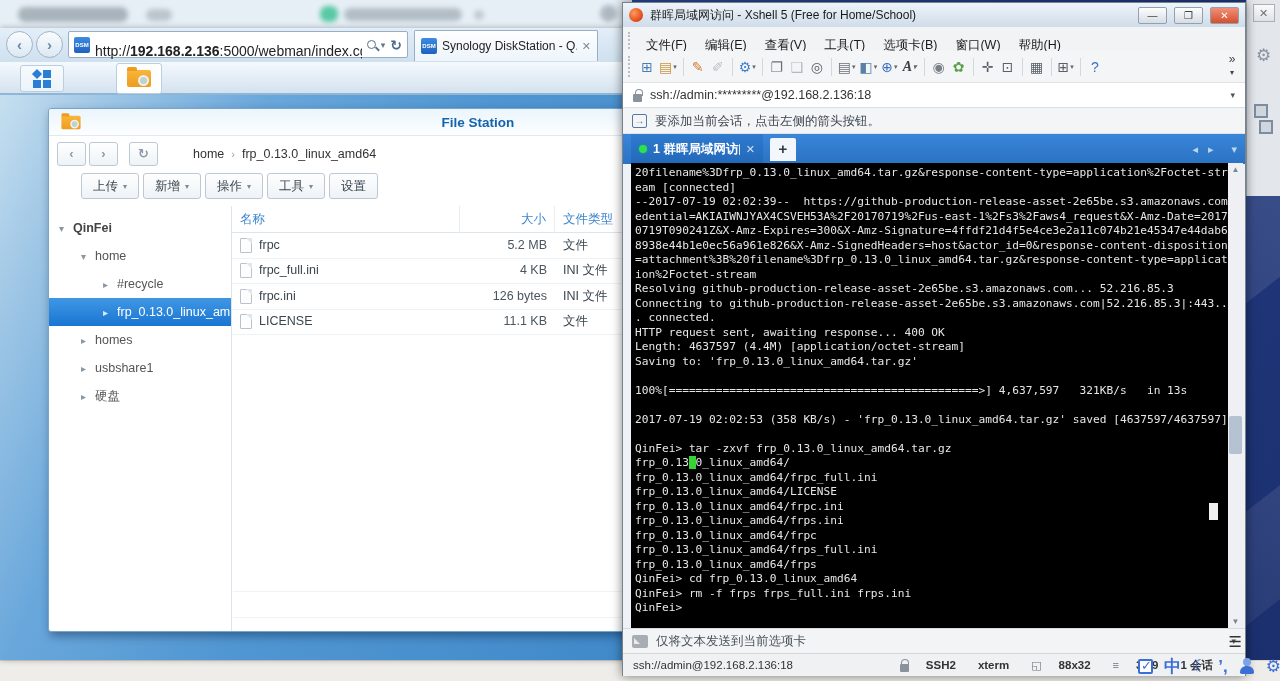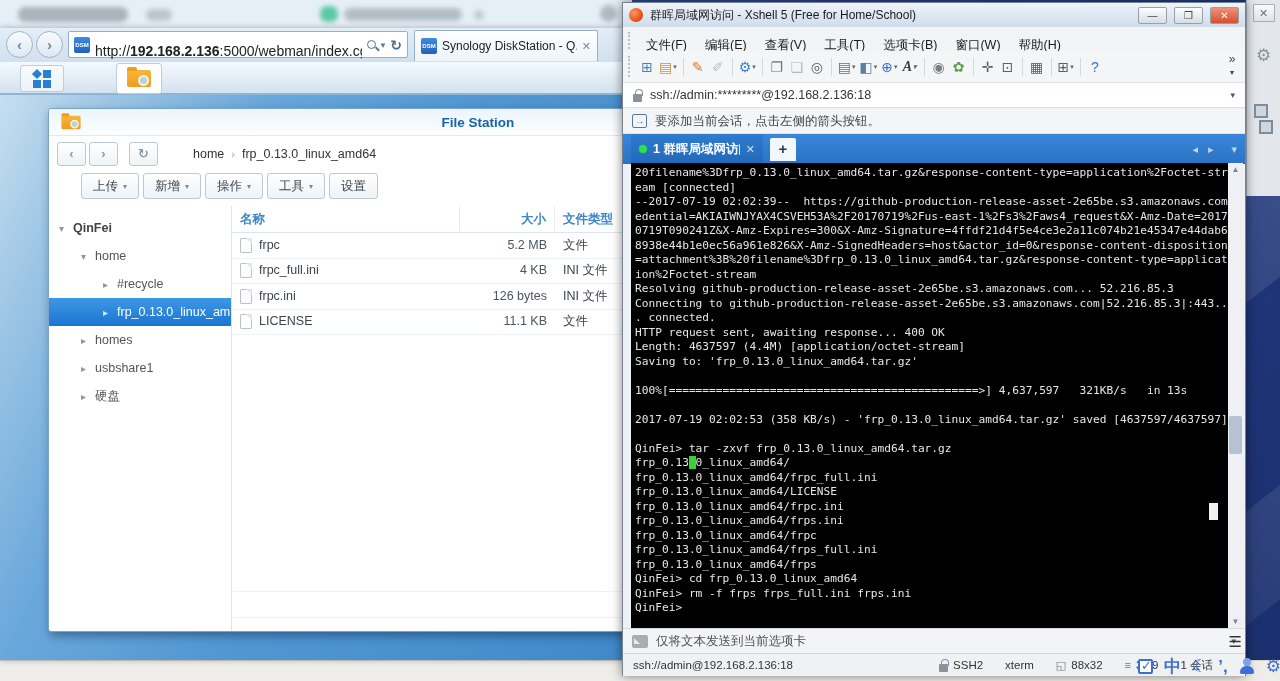--- a/index.html
+++ b/index.html
@@ -77,21 +77,21 @@
   #fs-body{position:absolute;left:0;top:97px;right:0;bottom:0;display:flex;}
   #fs-tree{width:183px;border-right:1px solid #dde5ec;padding-top:8px;flex:none;}
   .tree-item{height:28px;line-height:28px;color:#555;font-size:12.5px;white-space:nowrap;overflow:hidden;}
   .tree-item .arr{display:inline-block;width:14px;color:#8a98a4;font-size:10px;}
   .tree-item.bold{color:#444;font-weight:bold;}
   .tree-item.selected{background:linear-gradient(#3f97e4,#1a75d2);color:#fff;font-weight:normal;}
   .tree-item.selected .arr{color:#dceafa;}
   #fs-list{flex:1;}
   .fl-grid{display:grid;grid-template-columns:228px 95px 1fr;}
   #fl-head{height:27px;border-bottom:1px solid #dde5ec;align-items:center;color:#3d85cc;font-size:12.5px;}
-  #fl-head div{padding:0 8px;border-right:1px solid #e7edf3;height:100%;line-height:27px;font-weight:bold;}
+  #fl-head div{padding:0 8px;border-right:1px solid #e7edf3;height:100%;line-height:27px;}
   #fl-head .h-size{text-align:right;}
   .fl-row{height:25.5px;border-bottom:1px solid #edf2f7;align-items:center;color:#3a4550;font-size:12.5px;}
   .fl-row div{padding:0 8px;line-height:25px;white-space:nowrap;overflow:hidden;}
   .fl-row .c-size{text-align:right;color:#4a5560;}
   .c-name{display:flex;align-items:center;gap:7px;}
   .page-ico{width:12px;height:15px;background:#fdfdfd;border:1px solid #b8c2cc;border-radius:1px;flex:none;position:relative;}
   .page-ico::after{content:"";position:absolute;right:-1px;top:-1px;border:3px solid;border-color:#dfe7ee #dfe7ee transparent transparent;}
   .empty-sep{position:absolute;left:184px;right:0;height:1px;background:#eef3f7;}
 
   
@@ -134,21 +134,21 @@
   .scroll-arrow{position:absolute;left:0;width:15px;height:13px;color:#7a8694;font-size:8px;text-align:center;line-height:13px;}
   #scroll-thumb{position:absolute;left:1px;top:253px;width:13px;height:38px;background:#b4c2d2;border-radius:2px;}
   
   #xs-send{position:absolute;left:0;top:625px;width:100%;height:25px;background:#f3f4f6;border-top:1px solid #d8dade;display:flex;align-items:center;padding:0 9px;gap:8px;}
   .send-ico{width:16px;height:13px;background:#a8adb4;border-radius:2px;position:relative;flex:none;}
   .send-ico::after{content:"";position:absolute;left:2px;top:3px;border:3px solid;border-color:transparent transparent #e8eaec #e8eaec;}
   #xs-send-text{flex:1;color:#4a525a;font-size:12.5px;}
   #xs-hamburger{position:absolute;right:3px;top:631px;color:#333;font-size:15px;line-height:1;z-index:22;}
   #xs-status{position:absolute;left:0;top:650px;width:100%;height:23px;background:#f0f1f3;border-top:1px solid #d4d6da;display:flex;align-items:center;padding:0 10px;color:#333;font-size:11.5px;}
   #xs-status .sl{flex:1;}
-  #xs-status .sg{display:flex;align-items:center;gap:5px;margin-right:22px;}
+  #xs-status .sg{display:flex;align-items:center;gap:17px;margin-right:22px;font-weight:bold;}
   .stat-glyph{color:#6a7480;font-size:11px;}
 
   b,i{font-style:normal;}
 </style>
 </head>
 <body>
 
 <div id="desktop">
   <div class="streak" style="left:900px;top:120px;"></div>
   <div class="streak" style="left:980px;top:380px;"></div>

